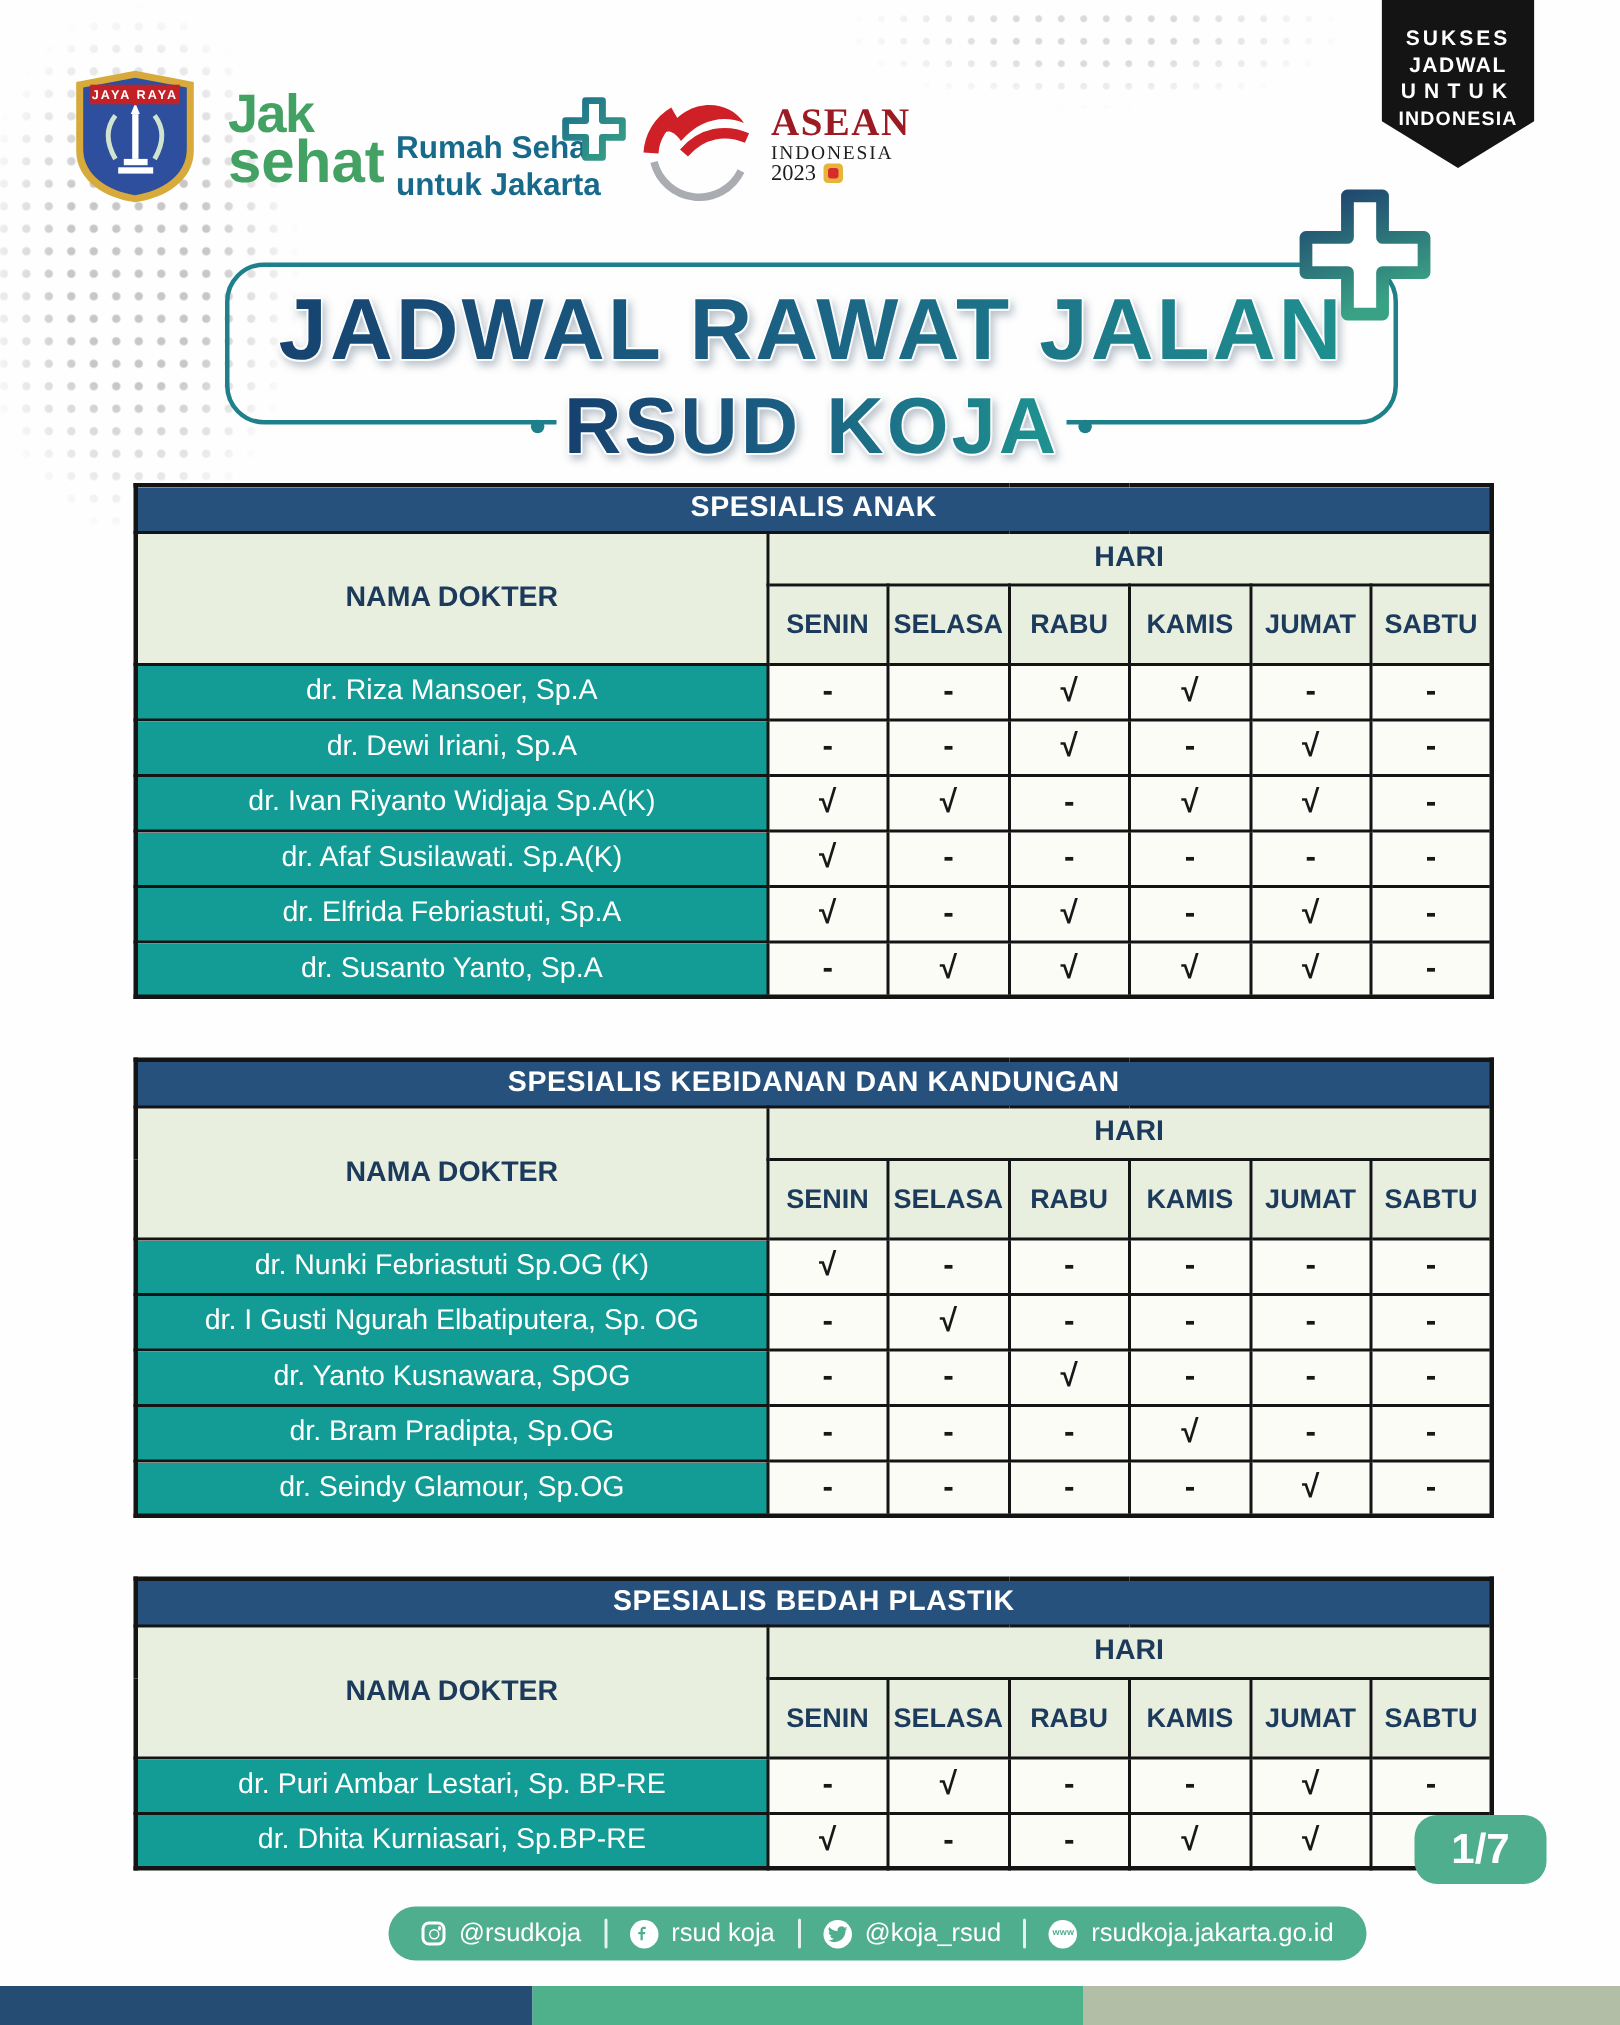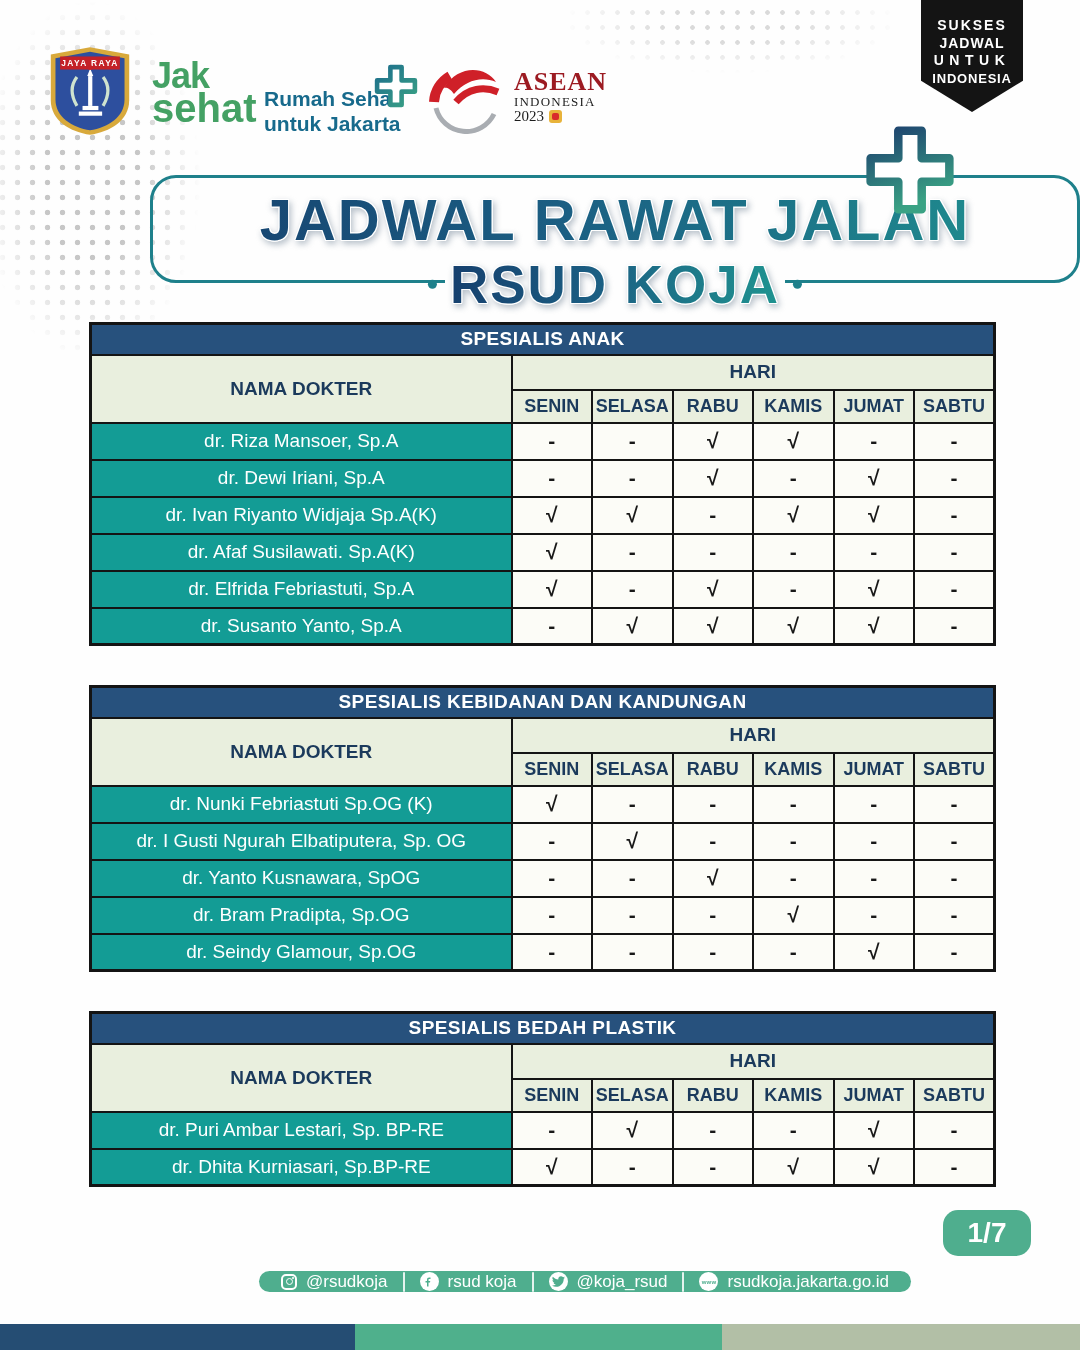--- a/index.html
+++ b/index.html
@@ -27,59 +27,59 @@
   .emblem{position:absolute;left:48px;top:46px;width:84px;height:90px}
   .jak-logo{position:absolute;left:152px;top:58px;line-height:1;color:var(--jak-green)}
   .jak-w1{display:block;font-size:36px;font-weight:800;letter-spacing:-1px;}
   .jak-w2{display:block;font-size:40px;font-weight:700;letter-spacing:0;margin-top:-6px}
   .tagline{position:absolute;left:264px;top:86px;color:var(--tagline-teal);font-weight:800;font-size:21px;line-height:1.2}
   .plus-small{position:absolute;left:372px;top:62px}
   .asean{position:absolute;left:426px;top:58px;display:flex;align-items:center;gap:8px}
   .asean-text{display:flex;flex-direction:column;line-height:1.05}
   .asean-name{font-family:"Liberation Serif",serif;font-size:26px;font-weight:bold;color:var(--asean-red);letter-spacing:1px}
   .asean-country{font-size:13px;color:#1d1d1d;letter-spacing:1.2px;font-family:"Liberation Serif",serif}
-  .asean-year{font-size:15px;color:#1d1d1d;font-family:"Liberation Serif",serif;display:flex;align-items:center;gap:5px}
+  .asean-year{font-size:15px;color:#1d1d1d;font-family:"Liberation Serif",serif;display:flex;gap:5px}
   .asean-emblem{display:inline-block;width:13px;height:13px;border-radius:3px;background:#e8b33a;position:relative}
   .asean-emblem::after{content:'';position:absolute;inset:3px;background:#d92b2b;border-radius:2px}
 
   
   .corner-badge{position:absolute;left:921px;top:0;width:102px;height:112px;background:var(--badge-black);
     clip-path:polygon(0 0,100% 0,100% 72%,50% 100%,0 72%);color:#fff;text-align:center;padding-top:17px;font-weight:bold}
   .cb-line{display:block;font-size:14px;line-height:17.5px;letter-spacing:2px}
   .cb-line.l2{letter-spacing:1px}
   .cb-line.l3{letter-spacing:5.5px}
   .cb-line.l4{font-size:13px;letter-spacing:.8px}
 
   
-  .title-box{position:absolute;left:150px;top:175px;width:930px;height:108px;border:3.5px solid var(--border-teal);border-radius:26px}
+  .title-box{position:absolute;left:150px;top:175px;width:782px;height:108px;border:3.5px solid var(--border-teal);border-radius:26px}
   .grad-text{background:linear-gradient(90deg,var(--title-navy) 0%,#1b5f83 45%,var(--title-teal) 100%);
     -webkit-background-clip:text;background-clip:text;color:transparent;font-weight:900;
     filter:drop-shadow(0 1px 0 #fff) drop-shadow(0 -1px 0 #fff) drop-shadow(1px 0 0 #fff) drop-shadow(-1px 0 0 #fff) drop-shadow(2px 3px 3px rgba(100,120,140,.45))}
   .title-line1{position:absolute;left:0;right:0;top:8px;text-align:center;font-size:58px;letter-spacing:2px;white-space:nowrap}
   .title-mask{position:absolute;left:50%;bottom:-9px;transform:translateX(-50%);width:340px;height:16px;background:#fefefe}
   .title-line2{position:absolute;left:50%;bottom:0;transform:translate(-50%,57%);display:flex;align-items:center;gap:13px}
   .title-line2 .t2{font-size:53px;letter-spacing:2px;white-space:nowrap}
   .bullet{width:9px;height:9px;border-radius:50%;background:var(--border-teal)}
   .plus-big{position:absolute;left:860px;top:120px;z-index:3}
 
   
   .tables{position:absolute;left:89px;top:322px;width:904px}
   table.sched{border-collapse:collapse;table-layout:fixed;width:904px;margin-bottom:39px;border:3px solid var(--grid-black)}
   table.sched td{border:2.5px solid var(--grid-black);text-align:center;vertical-align:middle;overflow:hidden}
   td.banner{background:var(--banner-blue);color:#fff;height:31px;font-size:19px;font-weight:bold;letter-spacing:.4px}
   td.doctor-head{background:var(--header-tint);color:var(--text-navy);font-weight:bold;font-size:19px}
   td.hari-head{background:var(--header-tint);color:var(--text-navy);font-weight:bold;font-size:19px;height:35px}
-  td.day-head{background:var(--header-tint);color:var(--text-navy);font-weight:bold;font-size:18px;height:33px}
+  td.day-head{background:var(--header-tint);color:var(--text-navy);font-weight:bold;font-size:18px;height:53px}
   td.name{background:var(--teal-row);color:#fff;font-weight:normal;font-size:19px;height:37px}
   td.mark{background:var(--cell-white);color:var(--mark-black);font-weight:bold;font-size:21px}
 
   
   .page-badge{position:absolute;left:943px;top:1210px;width:88px;height:46px;background:var(--pill-green);
     border-radius:15px;display:flex;align-items:center;justify-content:center;color:#fff;font-size:28px;font-weight:bold}
-  .footer-pill{position:absolute;left:259px;top:1271px;height:21px;background:var(--pill-green);border-radius:18px;
+  .footer-pill{position:absolute;left:259px;top:1271px;height:36px;background:var(--pill-green);border-radius:18px;
     display:flex;align-items:center;padding:0 22px;gap:15px;color:#fff}
   .f-item{display:flex;align-items:center;gap:9px;font-size:17px;white-space:nowrap}
   .f-sep{width:2px;height:20px;background:rgba(255,255,255,.85);border-radius:1px}
   .ig{width:16px;height:16px;border:2px solid #fff;border-radius:5px;position:relative;display:block}
   .ig::before{content:'';position:absolute;inset:2.5px;border:1.8px solid #fff;border-radius:50%}
   .ig::after{content:'';position:absolute;top:1px;right:1px;width:2.5px;height:2.5px;background:#fff;border-radius:50%}
   .cic{width:19px;height:19px;background:#fff;border-radius:50%;color:var(--pill-green);display:flex;align-items:center;justify-content:center;font-weight:bold}
   .cic.www{font-size:6px;letter-spacing:.2px}
 
   .stripe{position:absolute;left:0;bottom:0;width:1080px;height:26px;display:flex}

